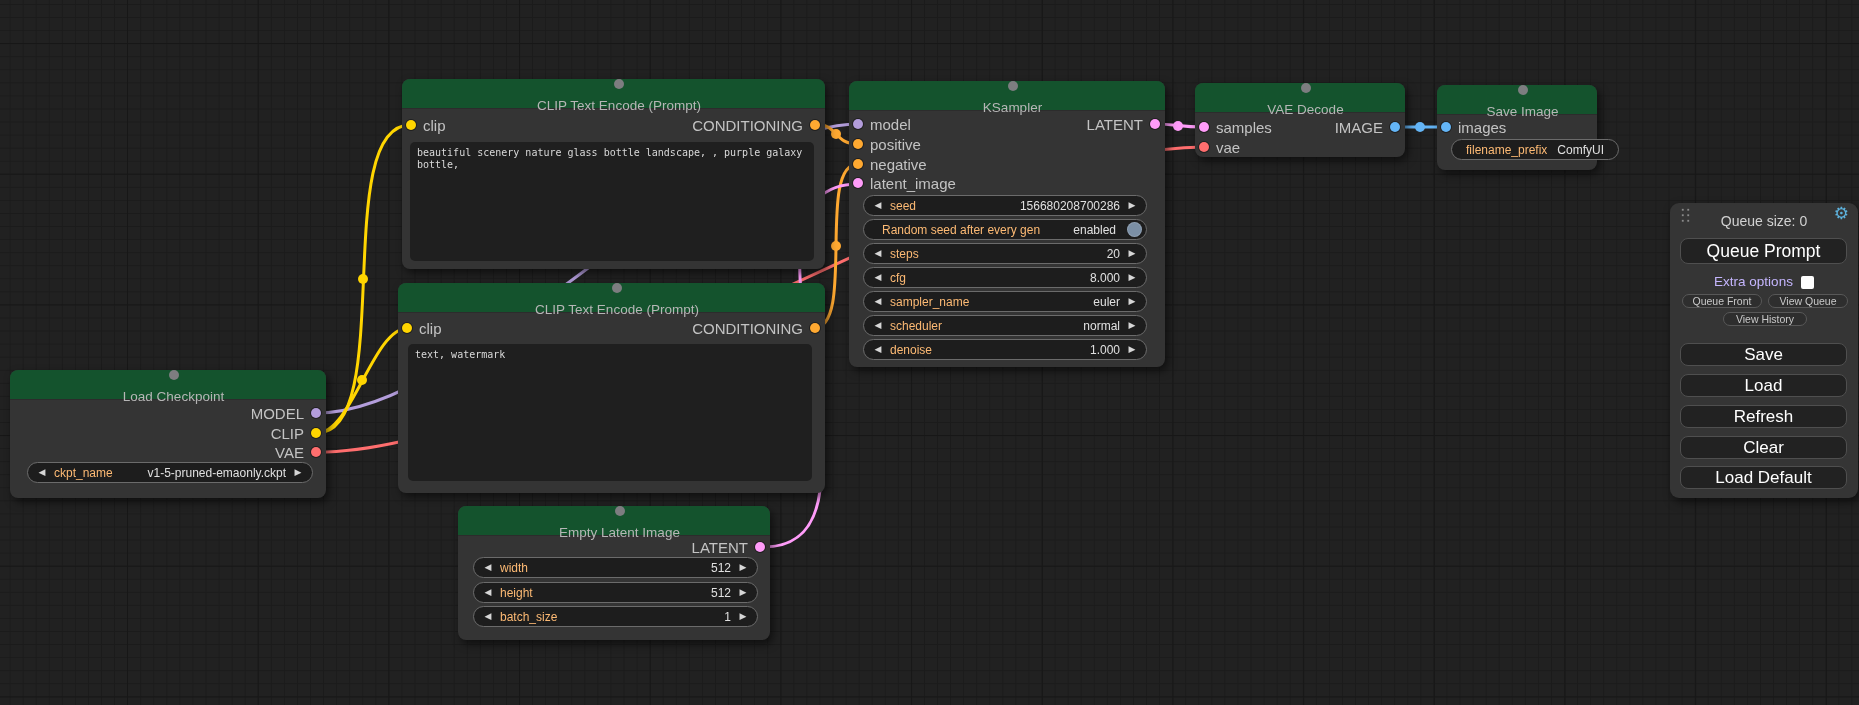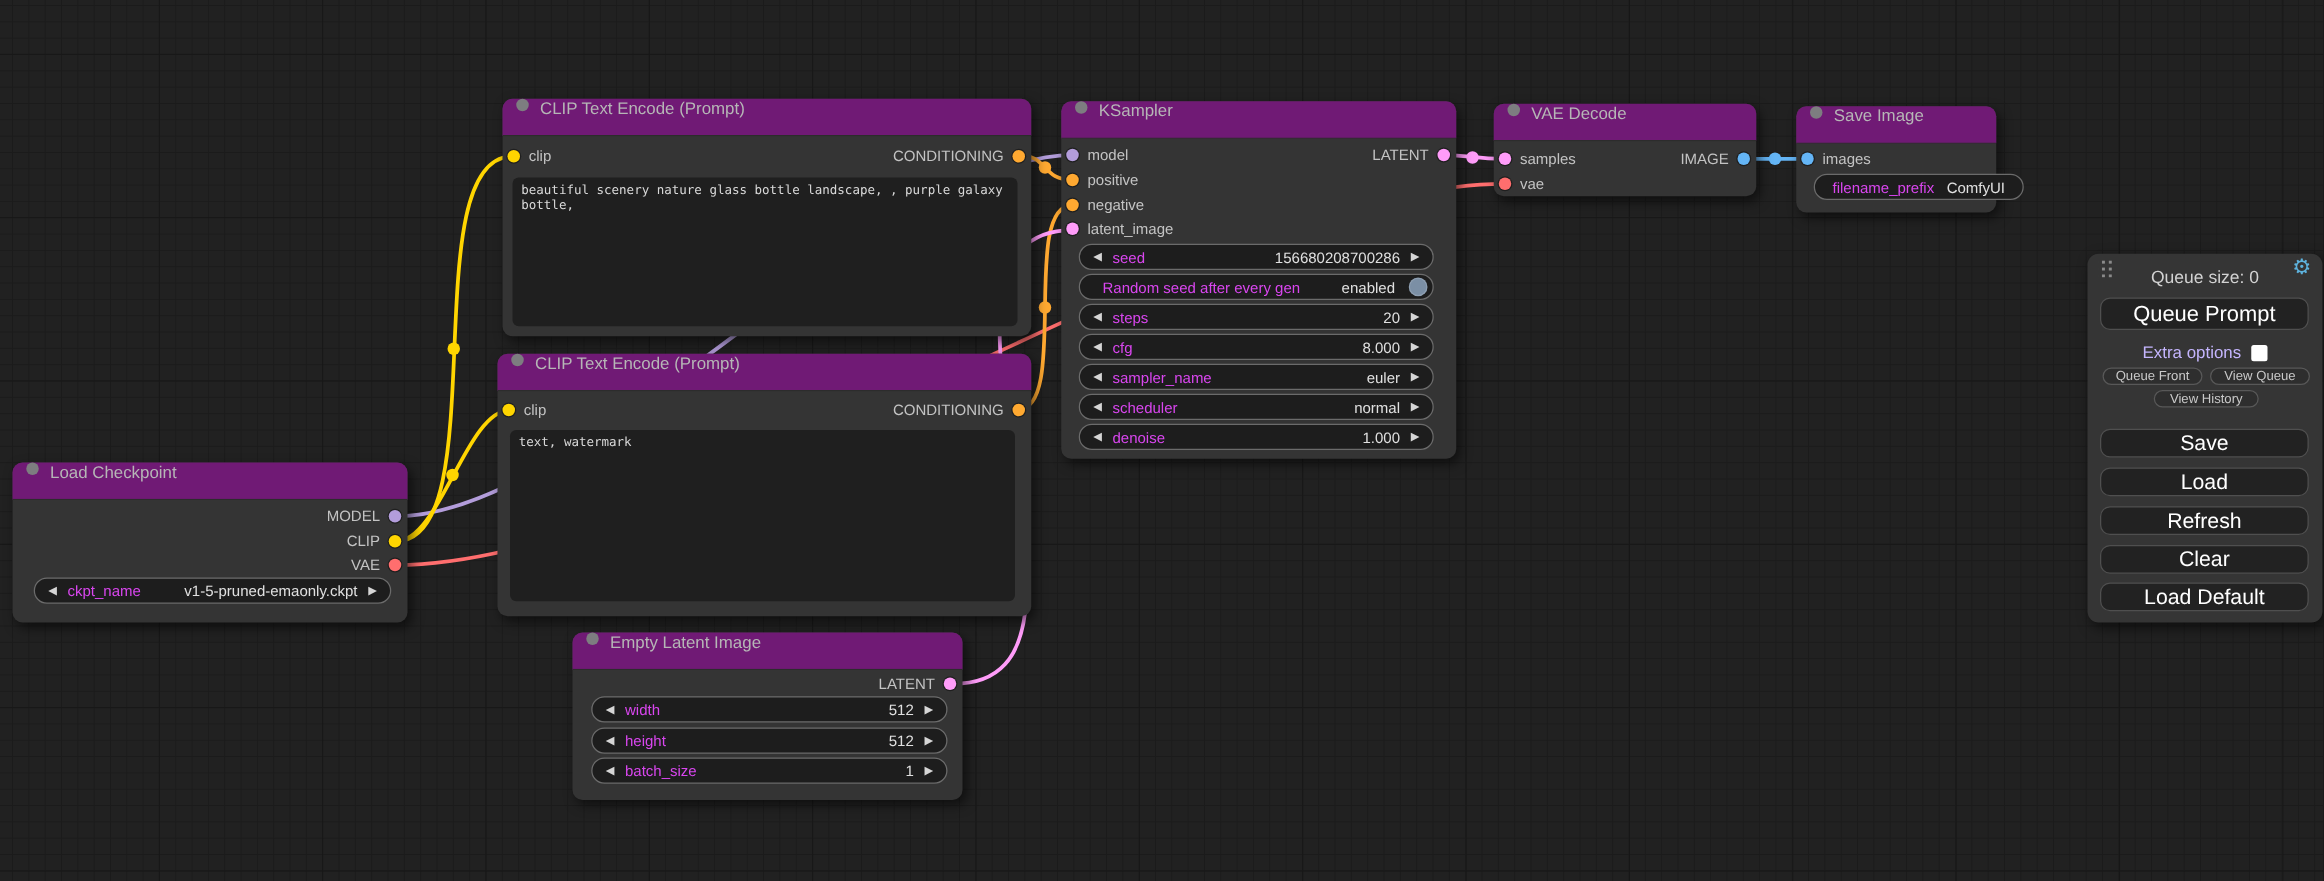--- a/index.html
+++ b/index.html
@@ -9,38 +9,38 @@
     background-image:
       linear-gradient(#171717 1px, transparent 1px),
       linear-gradient(90deg,#171717 1px, transparent 1px),
       linear-gradient(#1b1b1b 1px, transparent 1px),
       linear-gradient(90deg,#1b1b1b 1px, transparent 1px);
     background-size:130.7px 130.7px,130.7px 130.7px,13.07px 13.07px,13.07px 13.07px;
     background-position:40px 43px,127px 0,1.4px 4px,9.6px 0;}
   #wires{position:absolute;left:0;top:0;z-index:1;}
   .node{position:absolute;background:#343434;border-radius:8px;z-index:2;
     box-shadow:3px 4px 9px rgba(0,0,0,.55);}
-  .ntitle{position:absolute;left:0;top:0;right:0;height:30px;display:flex;gap:9px;
-    padding-left:11px;color:#b6b6b6;font-size:13.5px;background:#701a75;
-    border-radius:8px 8px 0 0;border-bottom:1px solid #2c2c2c;box-sizing:border-box;}
+  .ntitle{position:absolute;left:0;top:0;right:0;height:30px;display:flex;align-items:center;gap:9px;
+    padding-left:11px;color:#b6b6b6;font-size:13.5px;background:#14532d;
+    border-radius:8px 8px 0 0;border-bottom:1px solid #2c2c2c;box-sizing:border-box;flex-direction:column;}
   .tdot{width:10px;height:10px;border-radius:50%;background:#7d7d80;flex:0 0 auto;}
-  .slot{position:absolute;height:16px;display:flex;align-items:center;gap:7px;font-size:12px;color:#c3c3c3;white-space:nowrap;}
+  .slot{position:absolute;height:16px;display:flex;align-items:center;gap:7px;font-size:15px;color:#c3c3c3;white-space:nowrap;}
   .slot.in{left:4px;}
   .slot.out{right:5px;}
   .pdot{width:10px;height:10px;border-radius:50%;box-shadow:0 0 0 1px rgba(0,0,0,.4);flex:0 0 auto;}
   .c-model{background:#B39DDB}.c-clip{background:#FFD500}.c-vae{background:#FF6E6E}
   .c-cond{background:#FFA931}.c-latent{background:#FF9CF9}.c-image{background:#64B5F6}
   .ta{position:absolute;background:#1f1f1f;border-radius:5px;color:#d9d9d9;
     font-family:"DejaVu Sans Mono",monospace;font-size:10px;line-height:12.4px;
     padding:5px 7px;white-space:pre-wrap;word-break:break-word;overflow:hidden;box-sizing:border-box;}
   .widget{position:absolute;height:21px;background:#1d1d1d;border:1px solid #6b6b6b;border-radius:11px;
     display:flex;align-items:center;box-sizing:border-box;font-size:12px;padding:0 9px;gap:7px;white-space:nowrap;}
   .warr{color:#d6d6d6;font-size:9px;width:10px;text-align:center;flex:0 0 auto;line-height:1;}
   .warr.l::before{content:"◀";} .warr.r::before{content:"▶";}
-  .wlabel{color:#d946ef;}
+  .wlabel{color:#fdba74;}
   .wvalue{color:#e0e0e0;margin-left:auto;}
   .knob{width:15px;height:15px;border-radius:50%;background:#7b8fa5;margin-right:-5px;margin-left:4px;flex:0 0 auto;
     box-shadow:inset 0 0 0 1px rgba(255,255,255,.15);}
   
   #menu{position:absolute;left:1670px;top:203px;width:188px;height:295px;background:#353535;
     border-radius:9px;z-index:5;box-shadow:3px 4px 10px rgba(0,0,0,.55);}
   .mhead{position:absolute;left:0;top:7px;right:0;height:22px;display:flex;align-items:center;}
   .drag{position:absolute;left:9px;top:3px;width:11px;height:16px;
     background-image:radial-gradient(#8a8a8a 1.1px, transparent 1.4px);background-size:5.5px 5.5px;background-position:1px 1px;}
   .qsize{flex:1;text-align:center;color:#d2d2d2;font-size:14px;}

